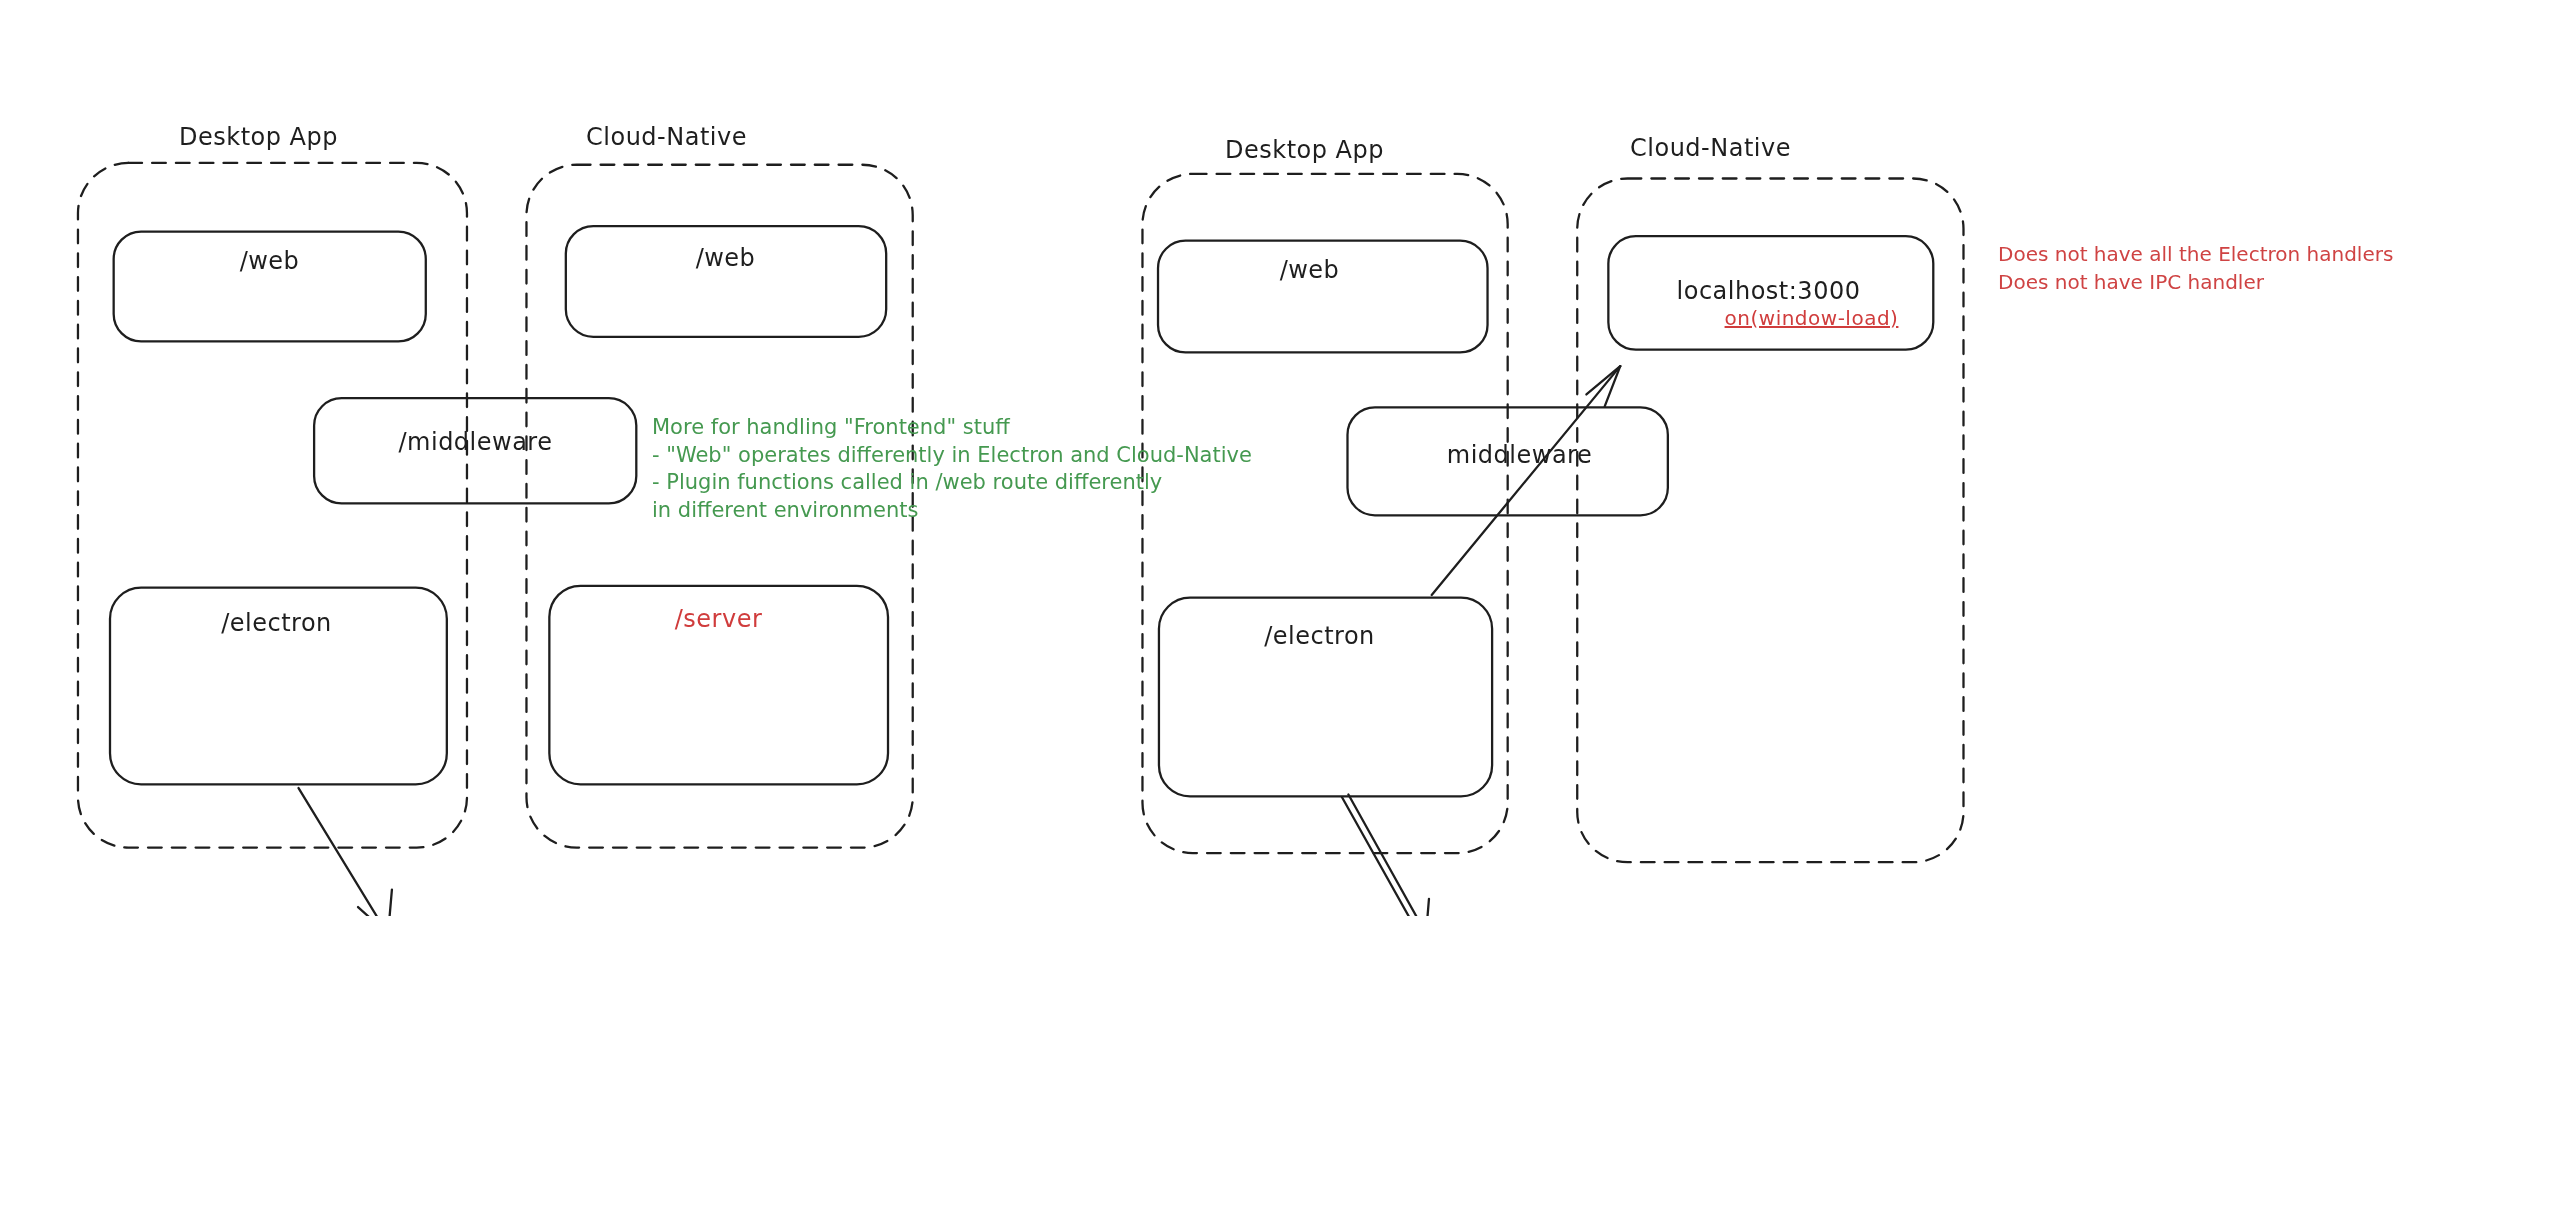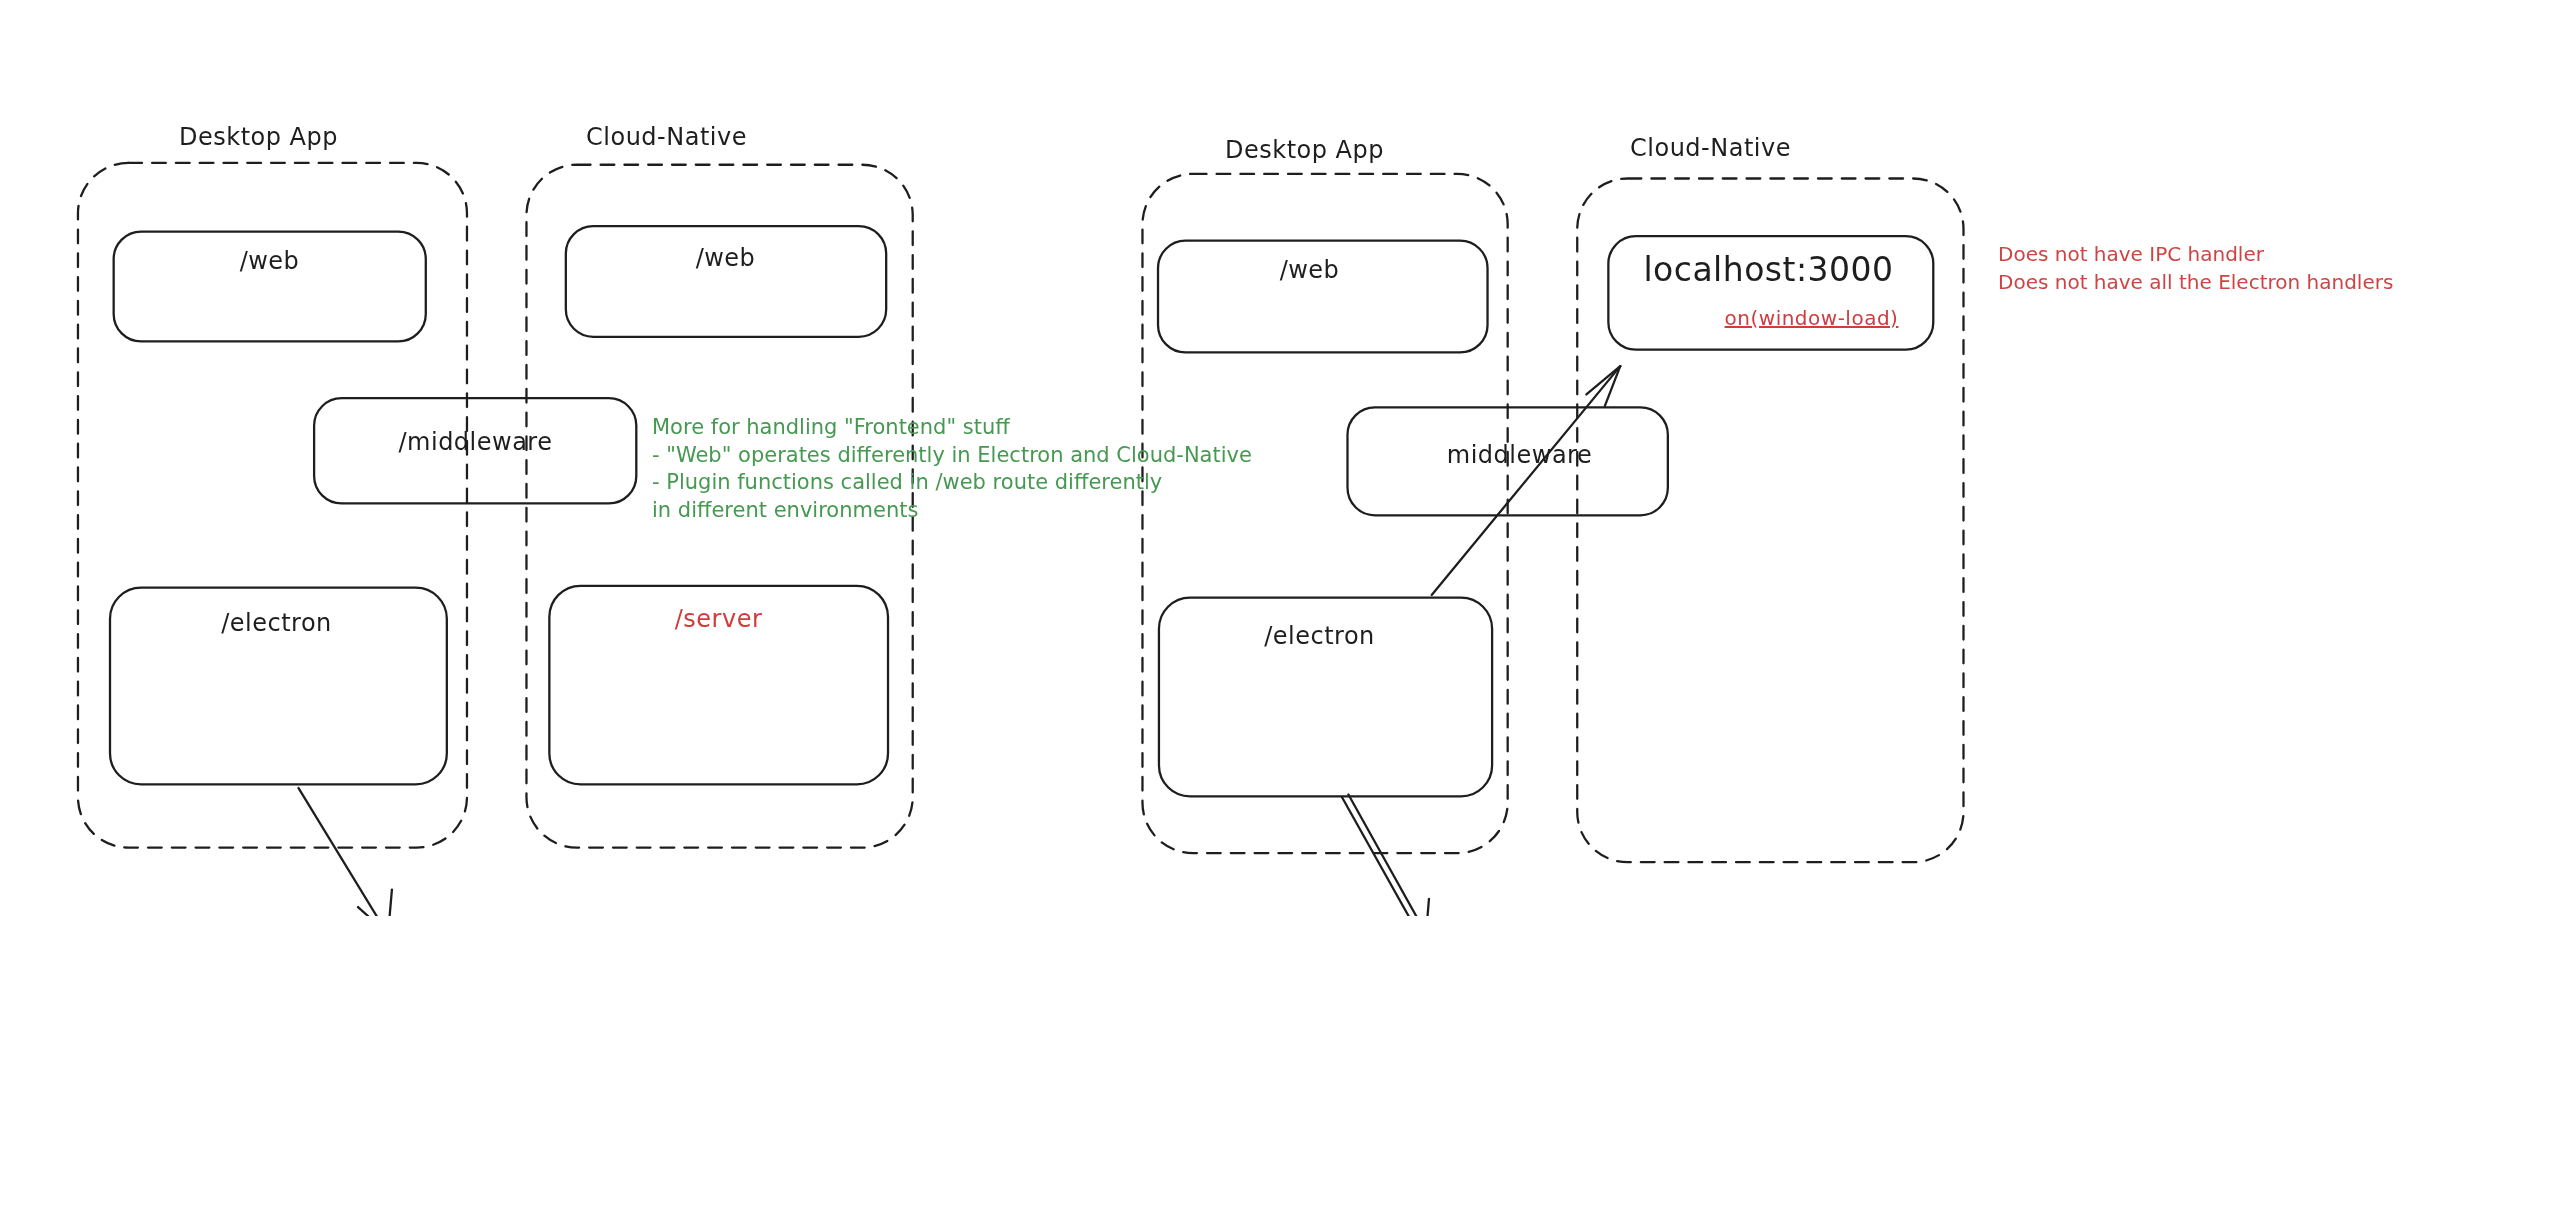--- a/index.html
+++ b/index.html
@@ -16,21 +16,21 @@
     position:absolute;
     width:421px;
     text-align:center;
     font-size:24px;
     line-height:27.5px;
     color:#1e1e1e;
     white-space:nowrap;
     letter-spacing:0.5px;
   }
   .lbl.red{color:#d03c3c;}
-  .lbl.big{font-size:33px;}
+  .lbl.big{font-size:24px;margin-top:22px;}
   .lbl.small{font-size:20px;line-height:24px;text-decoration:underline;}
   .note{
     position:absolute;
     white-space:nowrap;
     text-align:left;
   }
   .note.green{color:#459950;font-size:21px;line-height:27.5px;}
   .note.red{color:#cf4343;font-size:20px;line-height:28px;}
   .note div{white-space:nowrap;}
 </style>
@@ -102,18 +102,18 @@
   <div class="lbl" style="left:1500px;top:135px;">Cloud-Native</div>
 
   <div class="lbl" style="left:1099px;top:257px;">/web</div>
   <div class="lbl big" style="left:1558px;top:256px;">localhost:3000</div>
   <div class="lbl small red" style="left:1601px;top:306px;">on(window-load)</div>
   <div class="lbl" style="left:1309px;top:442px;">middleware</div>
   <div class="lbl" style="left:1109px;top:623px;">/electron</div>
   <div class="lbl" style="left:1311px;top:985px;">Plugins</div>
 
   <div class="note red" style="left:1998px;top:240px;">
+    <div>Does not have all the Electron handlers</div>
     <div>Does not have IPC handler</div>
-    <div>Does not have all the Electron handlers</div>
   </div>
 
 </div>
 
 
 </body></html>

